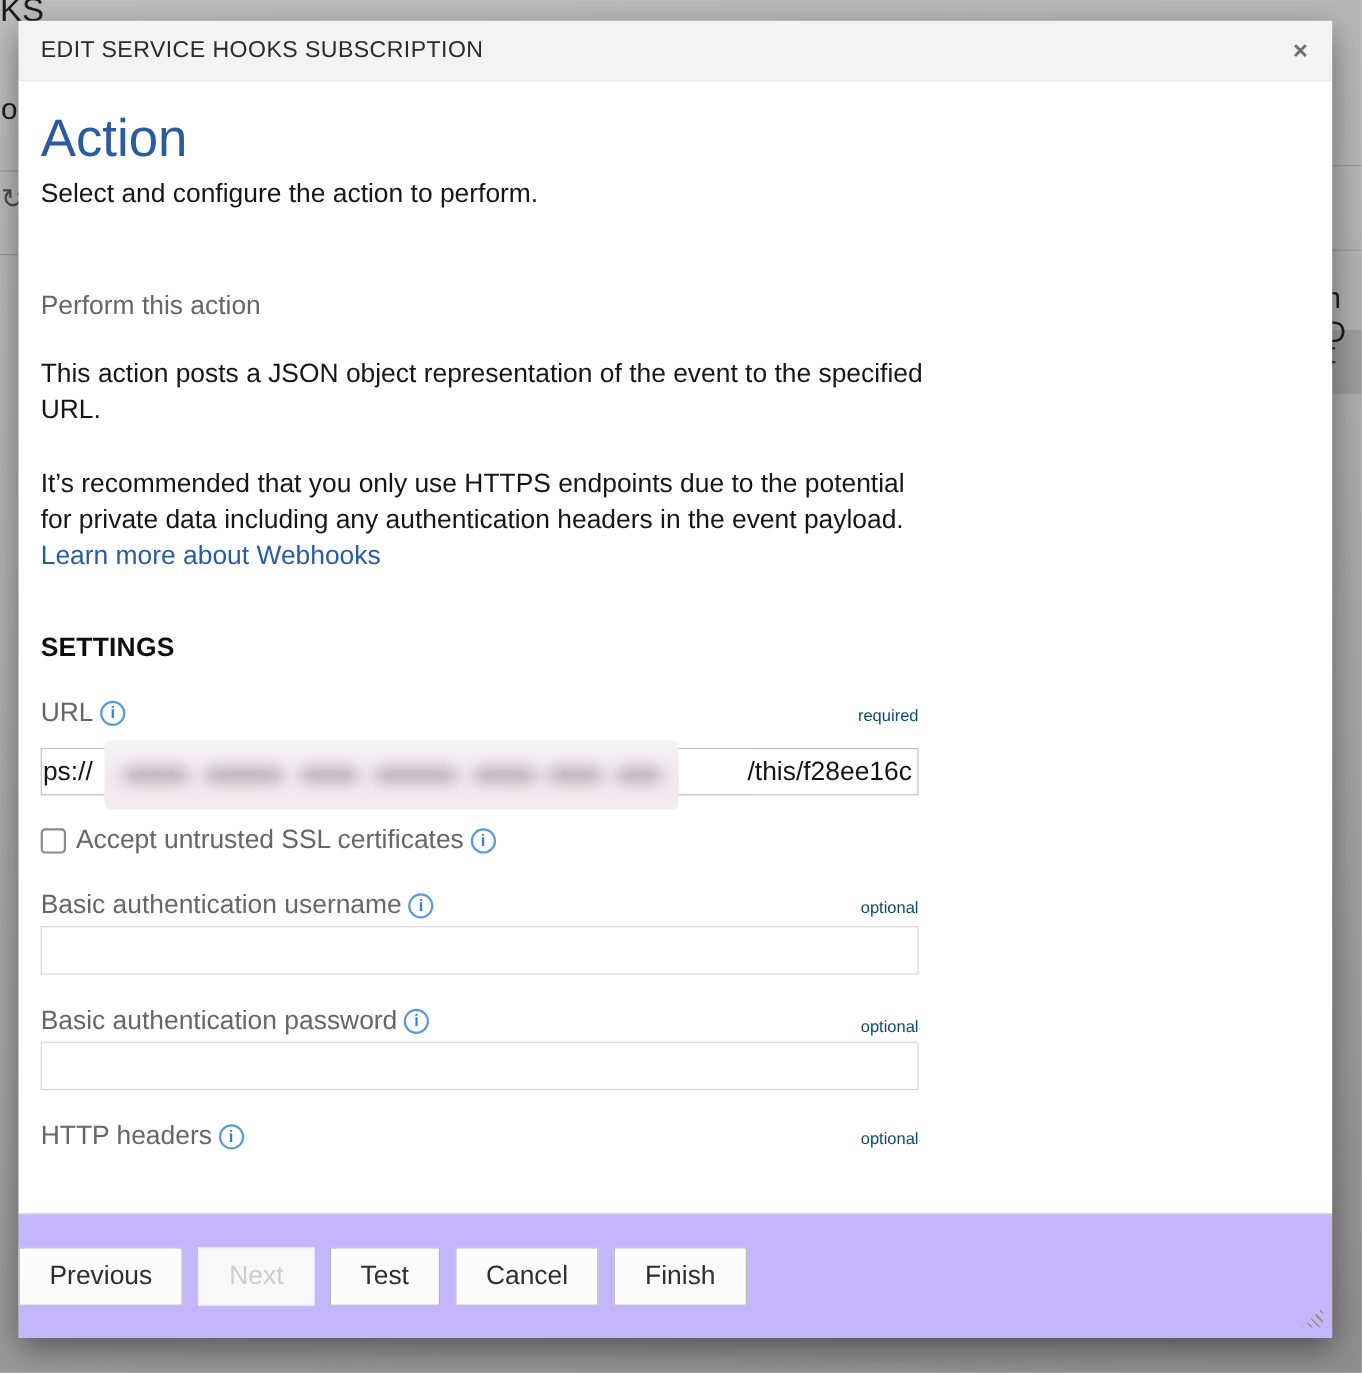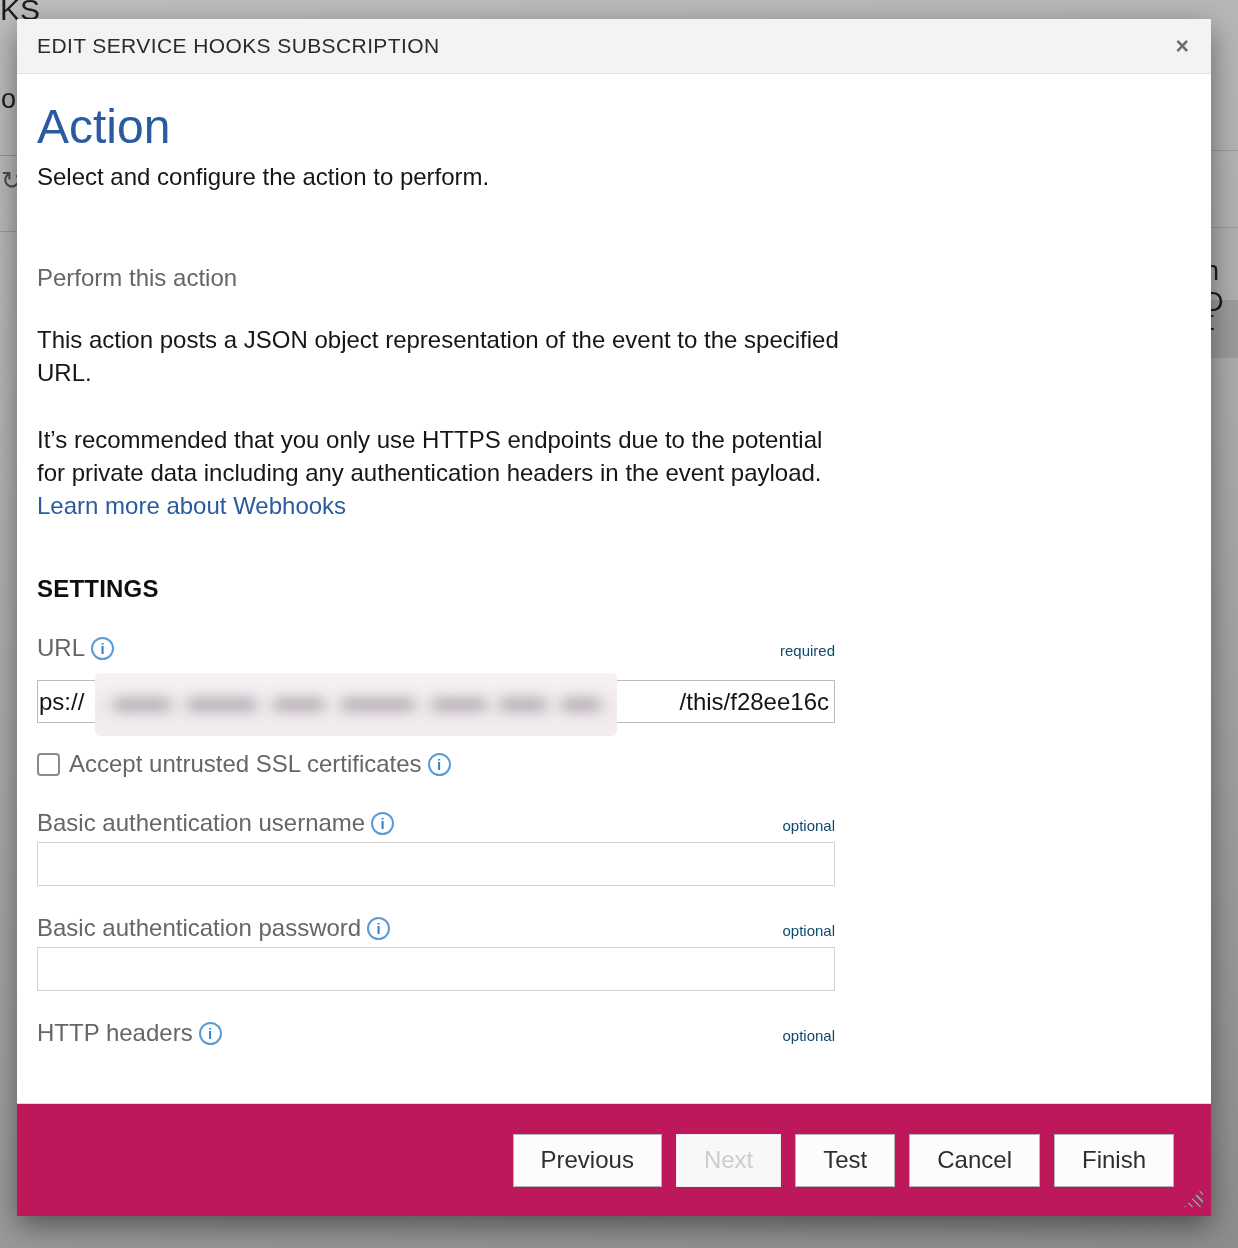--- a/index.html
+++ b/index.html
@@ -104,22 +104,22 @@
 
   .checkbox-row {
     margin-top:27px; display:flex; align-items:center; font-size:24px; color:#666;
   }
   .checkbox {
     width:23px; height:23px; border:2px solid #8a8a8a; border-radius:4px;
     background:#fff; margin-right:9px; flex:0 0 auto; cursor:pointer;
   }
 
   .modal-footer {
-    flex:0 0 113px; background:#be185d; border-top:1px solid #dcdcdc;
-    display:flex; align-items:center; justify-content:flex-end;
+    flex:0 0 113px; background:#c4b5fd; border-top:1px solid #dcdcdc;
+    display:flex; align-items:center; justify-content:flex-start;
     padding-right:37px; gap:14px; position:relative;
   }
   .btn {
     height:53px; padding:0 27px; font-size:24px; color:#2e2e2e;
     background:#fcfcfc; border:1px solid #b5b5b5; cursor:pointer;
     font-family:"Liberation Sans", sans-serif;
   }
   .btn.disabled { color:#cdcdcd; border-color:#ececec; background:#f8f8f8; cursor:default; }
   .gripper {
     position:absolute; right:8px; bottom:9px; width:19px; height:19px;
@@ -190,21 +190,21 @@
 
     
     <div class="row-label">
       <span class="field-label">Basic authentication username</span>
       <i class="info-icon">i</i>
       <span class="opt">optional</span>
     </div>
     <input class="text-input" type="text" value="" style="">
 
     
-    <div class="row-label" style="margin-top:28px;">
+    <div class="row-label" style="margin-top:28px;align-items:flex-end;">
       <span class="field-label">Basic authentication password</span>
       <i class="info-icon">i</i>
       <span class="opt">optional</span>
     </div>
     <input class="text-input" type="text" value="" style="">
 
     
     <div class="row-label" style="margin-top:28px;">
       <span class="field-label">HTTP headers</span>
       <i class="info-icon">i</i>

